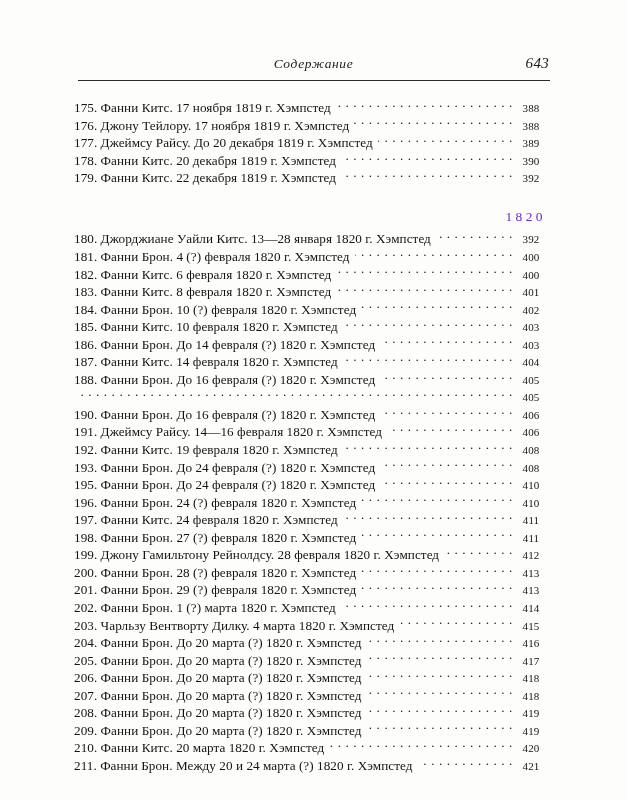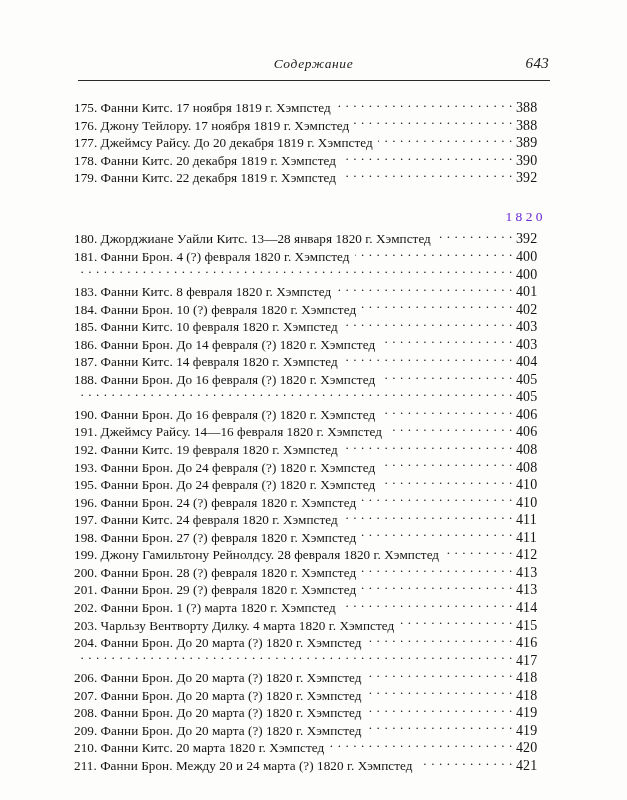--- a/index.html
+++ b/index.html
@@ -95,22 +95,22 @@
     right: 0;
     bottom: 0.06em;
     font-size: 13.2px;
     letter-spacing: 0.6px;
     color: #1a1a1a;
     white-space: nowrap;
   }
   .entry-page {
     flex: 0 0 auto;
     width: 30px;
-    text-align: left;
-    font-size: 14px;
+    text-align: center;
+    font-size: 11px;
     letter-spacing: 0.1px;
   }
 
   
   .yeargap {
     height: 17.55px;
   }
   .year {
     height: 26px;
     text-align: right;
@@ -164,20 +164,21 @@
         <span class="entry-text">180. Джорджиане Уайли Китс. 13—28 января 1820 г. Хэмпстед</span>
         <span class="entry-leader"></span>
         <span class="entry-page">392</span>
       </div>
       <div class="entry">
         <span class="entry-text">181. Фанни Брон. 4 (?) февраля 1820 г. Хэмпстед</span>
         <span class="entry-leader"></span>
         <span class="entry-page">400</span>
       </div>
       <div class="entry">
+        <span class="entry-text">182. Фанни Китс. 6 февраля 1820 г. Хэмпстед</span>
         <span class="entry-leader"></span>
         <span class="entry-page">400</span>
       </div>
       <div class="entry">
         <span class="entry-text">183. Фанни Китс. 8 февраля 1820 г. Хэмпстед</span>
         <span class="entry-leader"></span>
         <span class="entry-page">401</span>
       </div>
       <div class="entry">
         <span class="entry-text">184. Фанни Брон. 10 (?) февраля 1820 г. Хэмпстед</span>
@@ -272,20 +273,21 @@
         <span class="entry-text">203. Чарльзу Вентворту Дилку. 4 марта 1820 г. Хэмпстед</span>
         <span class="entry-leader"></span>
         <span class="entry-page">415</span>
       </div>
       <div class="entry">
         <span class="entry-text">204. Фанни Брон. До 20 марта (?) 1820 г. Хэмпстед</span>
         <span class="entry-leader"></span>
         <span class="entry-page">416</span>
       </div>
       <div class="entry">
+        <span class="entry-text">205. Фанни Брон. До 20 марта (?) 1820 г. Хэмпстед</span>
         <span class="entry-leader"></span>
         <span class="entry-page">417</span>
       </div>
       <div class="entry">
         <span class="entry-text">206. Фанни Брон. До 20 марта (?) 1820 г. Хэмпстед</span>
         <span class="entry-leader"></span>
         <span class="entry-page">418</span>
       </div>
       <div class="entry">
         <span class="entry-text">207. Фанни Брон. До 20 марта (?) 1820 г. Хэмпстед</span>

